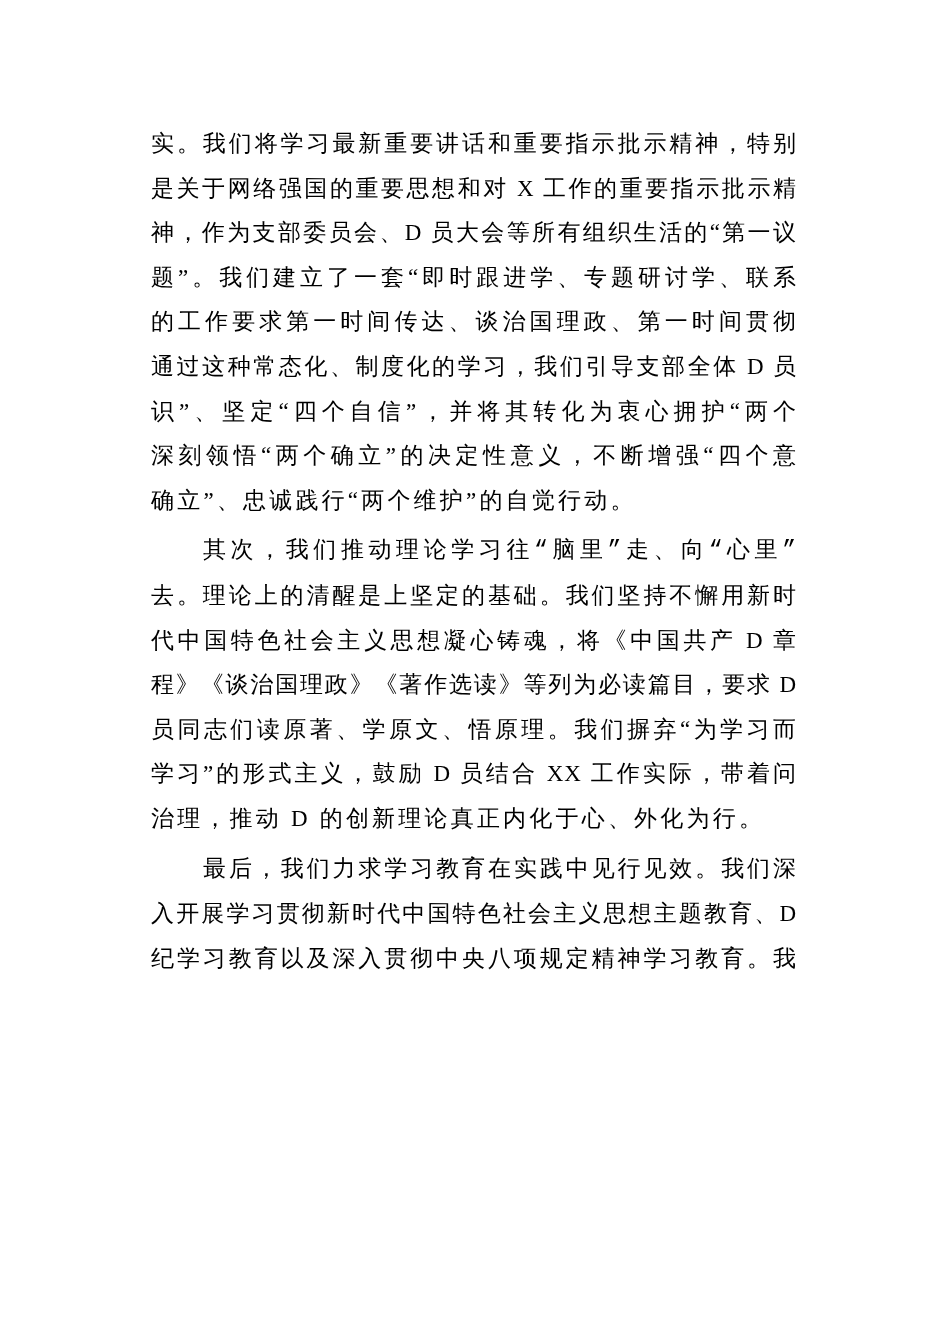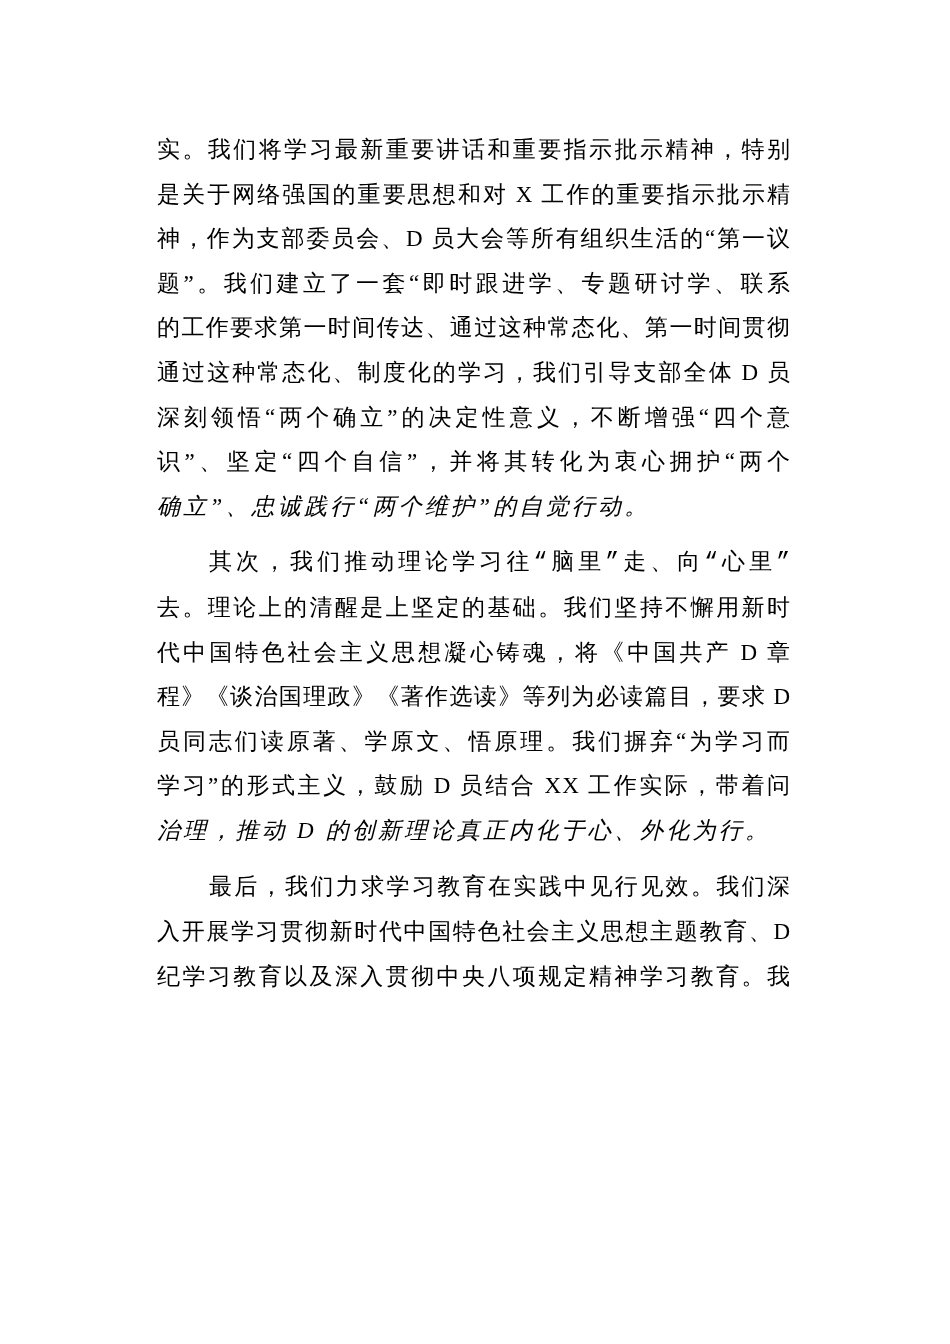--- a/index.html
+++ b/index.html
@@ -23,59 +23,58 @@
     height: 1344px;
     background: #ffffff;
   }
   .text-block {
     position: absolute;
     left: 145px;
     top: 120px;
     width: 658px;
   }
   .paragraph {
-    margin: 12px;
+    margin: 6px;
     padding: 0;
   }
   .line {
     display: block;
     height: 44.6px;
     line-height: 36px;
     font-size: 23px;
     white-space: nowrap;
     text-align: justify;
     text-align-last: justify;
     letter-spacing: 1px;
     overflow: visible;
   }
   .line.last {
     text-align-last: left;
     letter-spacing: 3.2px;
-    font-style: italic;
   }
   .line.indent {
     padding-left: 52px;
     font-family: Liberation Mono, monospace;
   }
 </style>
 </head>
 <body>
 
 <div class="page">
   <div class="text-block">
 
     <div class="paragraph">
       <span class="line">实。我们将学习最新重要讲话和重要指示批示精神，特别</span>
       <span class="line">是关于网络强国的重要思想和对 X 工作的重要指示批示精</span>
       <span class="line">神，作为支部委员会、D 员大会等所有组织生活的“第一议</span>
       <span class="line">题”。我们建立了一套“即时跟进学、专题研讨学、联系</span>
-      <span class="line">的工作要求第一时间传达、通过这种常态化、第一时间贯彻</span>
+      <span class="line">的工作要求第一时间传达、谈治国理政、第一时间贯彻</span>
       <span class="line">通过这种常态化、制度化的学习，我们引导支部全体 D 员</span>
+      <span class="line">识”、坚定“四个自信”，并将其转化为衷心拥护“两个</span>
       <span class="line">深刻领悟“两个确立”的决定性意义，不断增强“四个意</span>
-      <span class="line">识”、坚定“四个自信”，并将其转化为衷心拥护“两个</span>
       <span class="line last">确立”、忠诚践行“两个维护”的自觉行动。</span>
     </div>
 
     <div class="paragraph">
       <span class="line indent">其次，我们推动理论学习往“脑里”走、向“心里”</span>
       <span class="line">去。理论上的清醒是上坚定的基础。我们坚持不懈用新时</span>
       <span class="line">代中国特色社会主义思想凝心铸魂，将《中国共产 D 章</span>
       <span class="line">程》《谈治国理政》《著作选读》等列为必读篇目，要求 D</span>
       <span class="line">员同志们读原著、学原文、悟原理。我们摒弃“为学习而</span>
       <span class="line">学习”的形式主义，鼓励 D 员结合 XX 工作实际，带着问</span>

